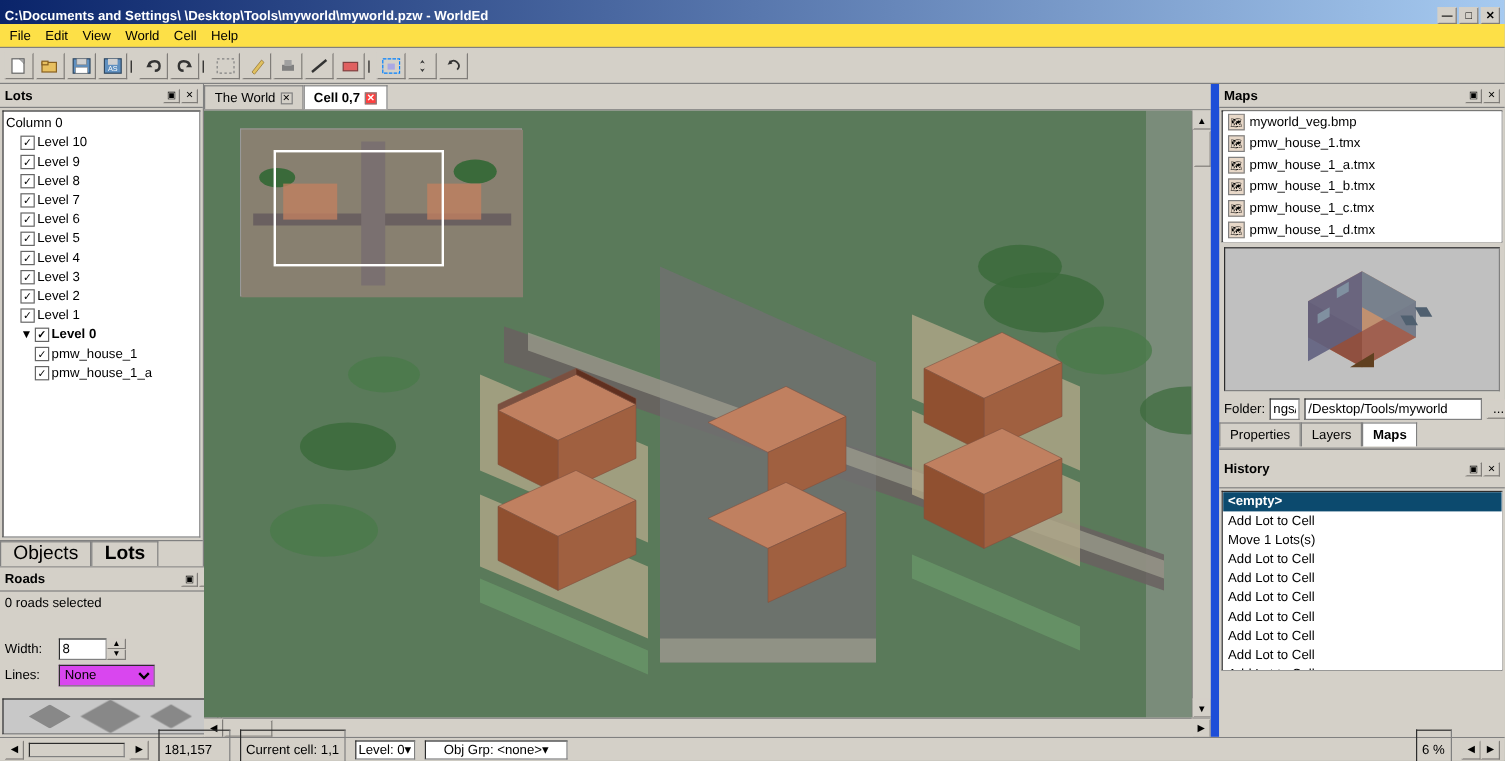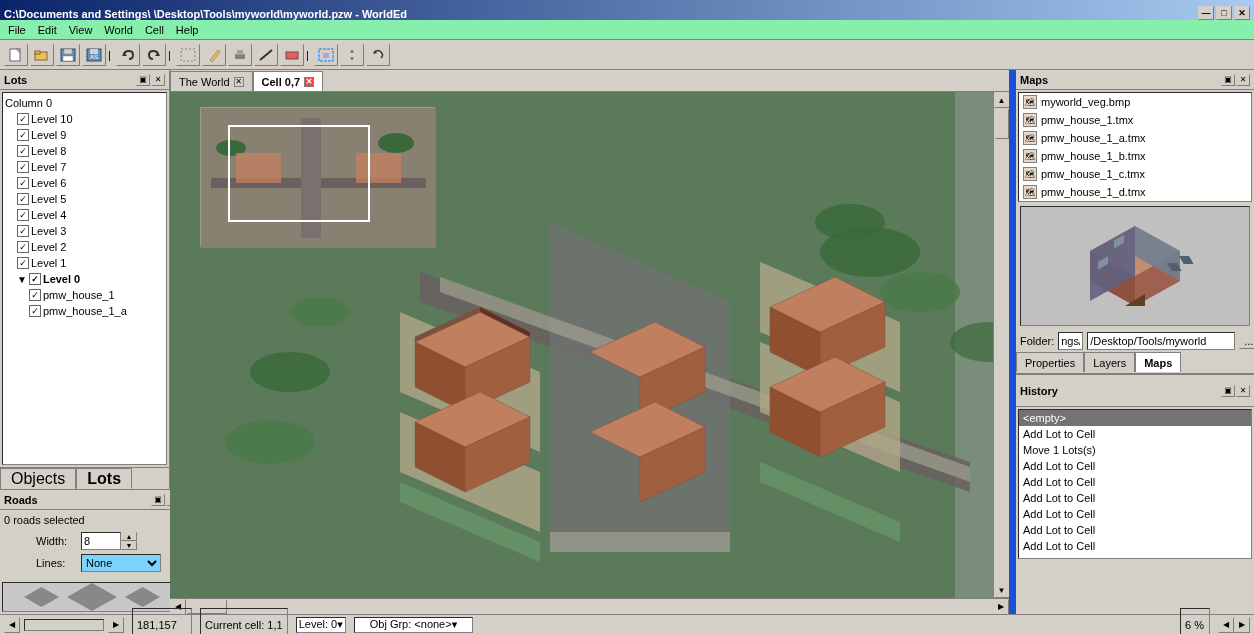--- a/index.html
+++ b/index.html
@@ -23,21 +23,21 @@
       background: #d4d0c8;
       border: 1px outset #d4d0c8;
       font-size: 9px;
       display: flex; align-items: center; justify-content: center;
       cursor: pointer;
       color: black;
     }
     
     
     .menu-bar {
-      background: #86efac;
+      background: #fde047;
       height: 20px;
       display: flex;
       align-items: center;
       padding: 0 2px;
       border-bottom: 1px solid #808080;
     }
     .menu-item {
       padding: 2px 6px;
       cursor: pointer;
       font-size: 11px;
@@ -300,53 +300,52 @@
       overflow-y: auto;
       height: 150px;
     }
     .history-item {
       height: 16px;
       padding: 0 4px;
       display: flex; align-items: center;
       font-size: 11px;
       cursor: pointer;
     }
-    .history-item.selected { background: #737373; color: white; }
+    .history-item.selected { background: #0c4a6e; color: white; font-weight: bold; }
     
     
     .roads-content {
       padding: 4px;
     }
     .roads-status {
       font-size: 11px;
-      margin-bottom: 6px;
+      margin-bottom: 23px;
     }
     .form-row {
       display: flex;
       align-items: center;
       margin-bottom: 4px;
       font-size: 11px;
     }
     .form-label {
       width: 45px;
-      margin-left: 32px;
     }
     .form-input {
       width: 50px;
       height: 18px;
       border: 1px inset #808080;
       background: white;
       padding: 0 2px;
       font-size: 11px;
     }
     .form-select {
       width: 80px;
       height: 18px;
       border: 1px inset #808080;
-      background: #7dd3fc;
+      background: #d946ef;
       font-size: 11px;
     }
     .spinner-btn {
       width: 16px; height: 9px;
       background: #d4d0c8;
       border: 1px outset #d4d0c8;
       font-size: 7px;
       display: flex; align-items: center; justify-content: center;
       cursor: pointer;
     }

